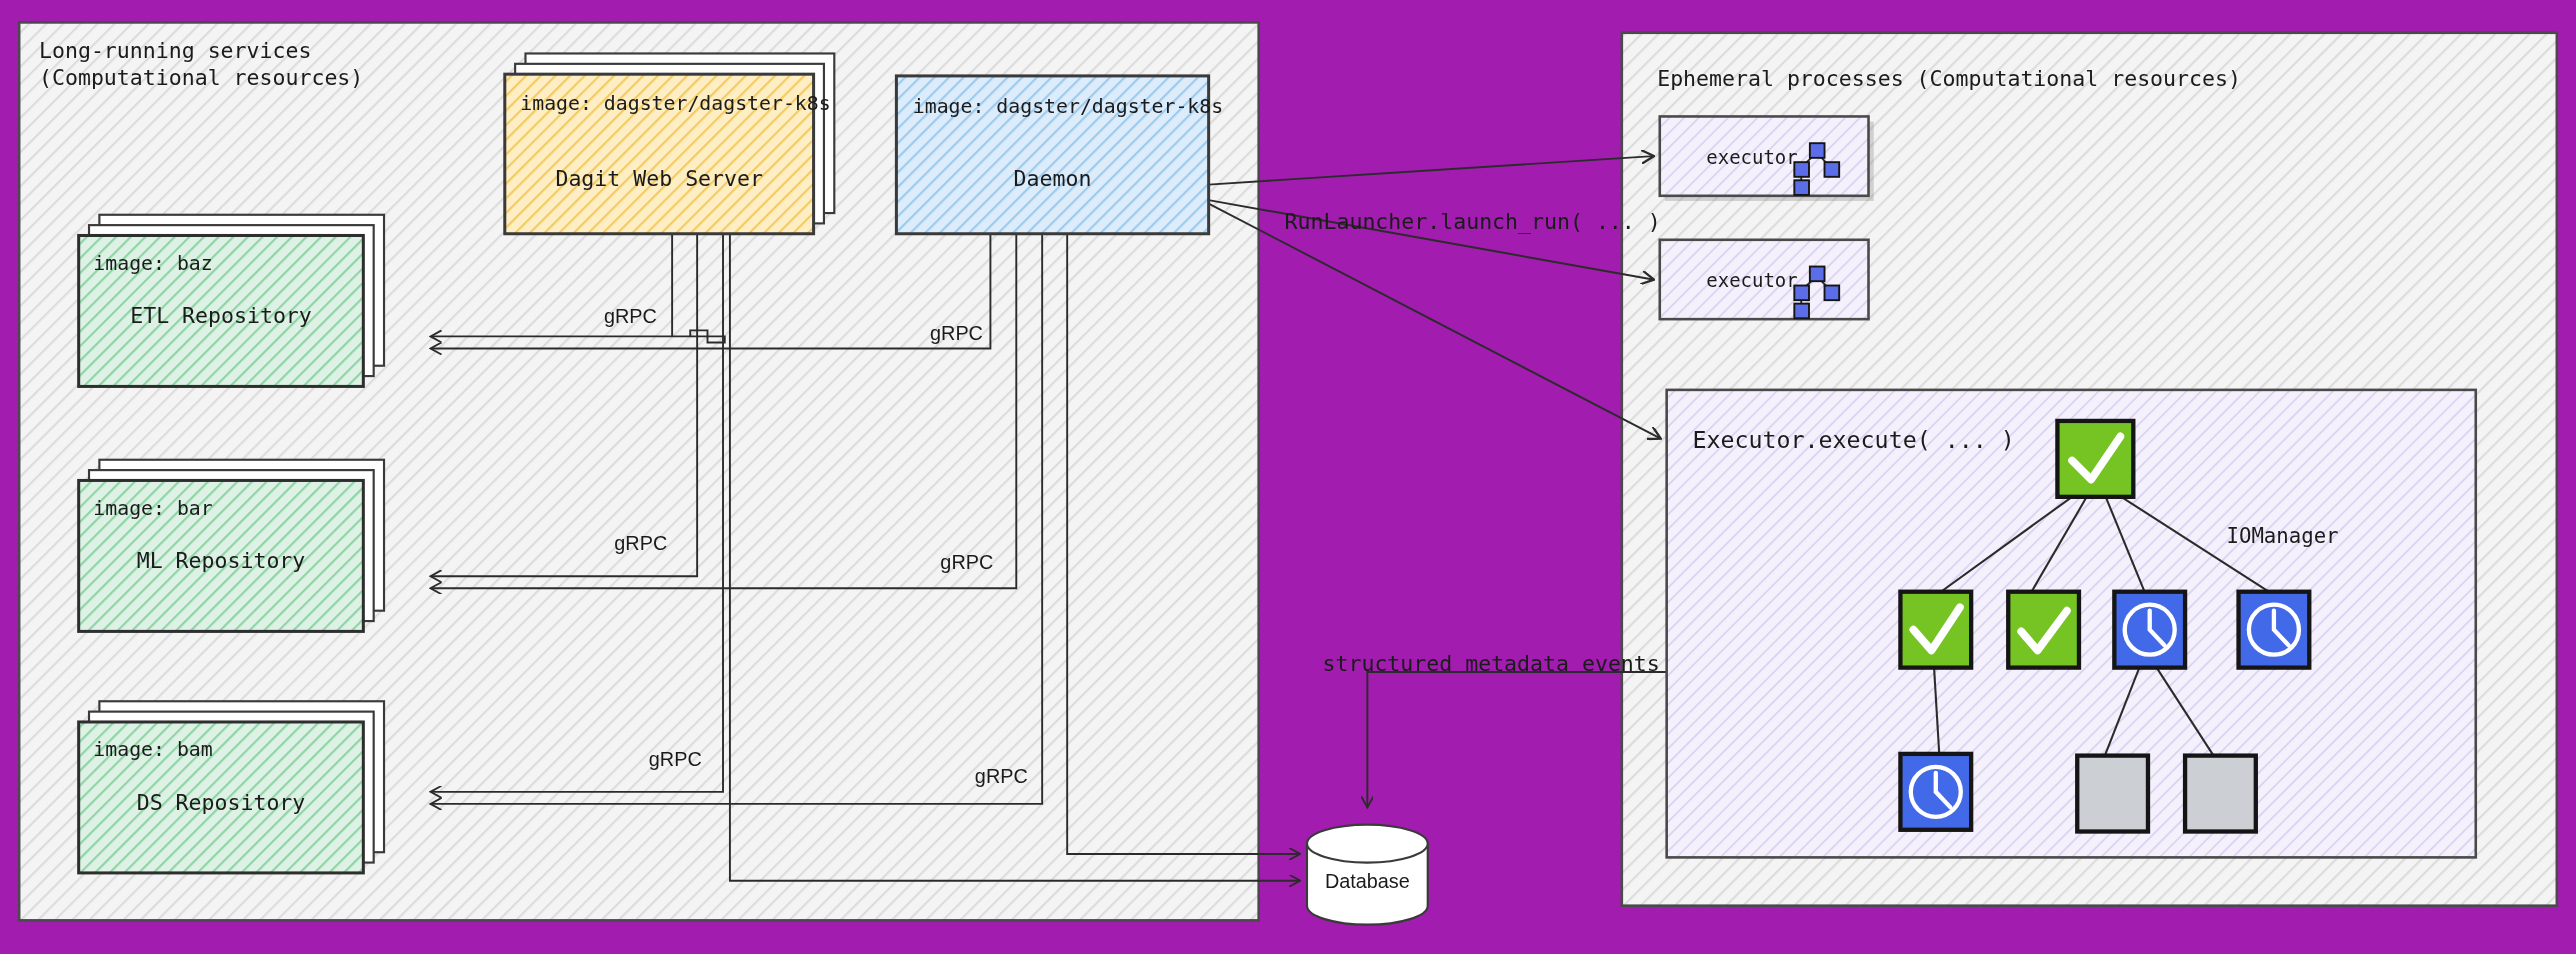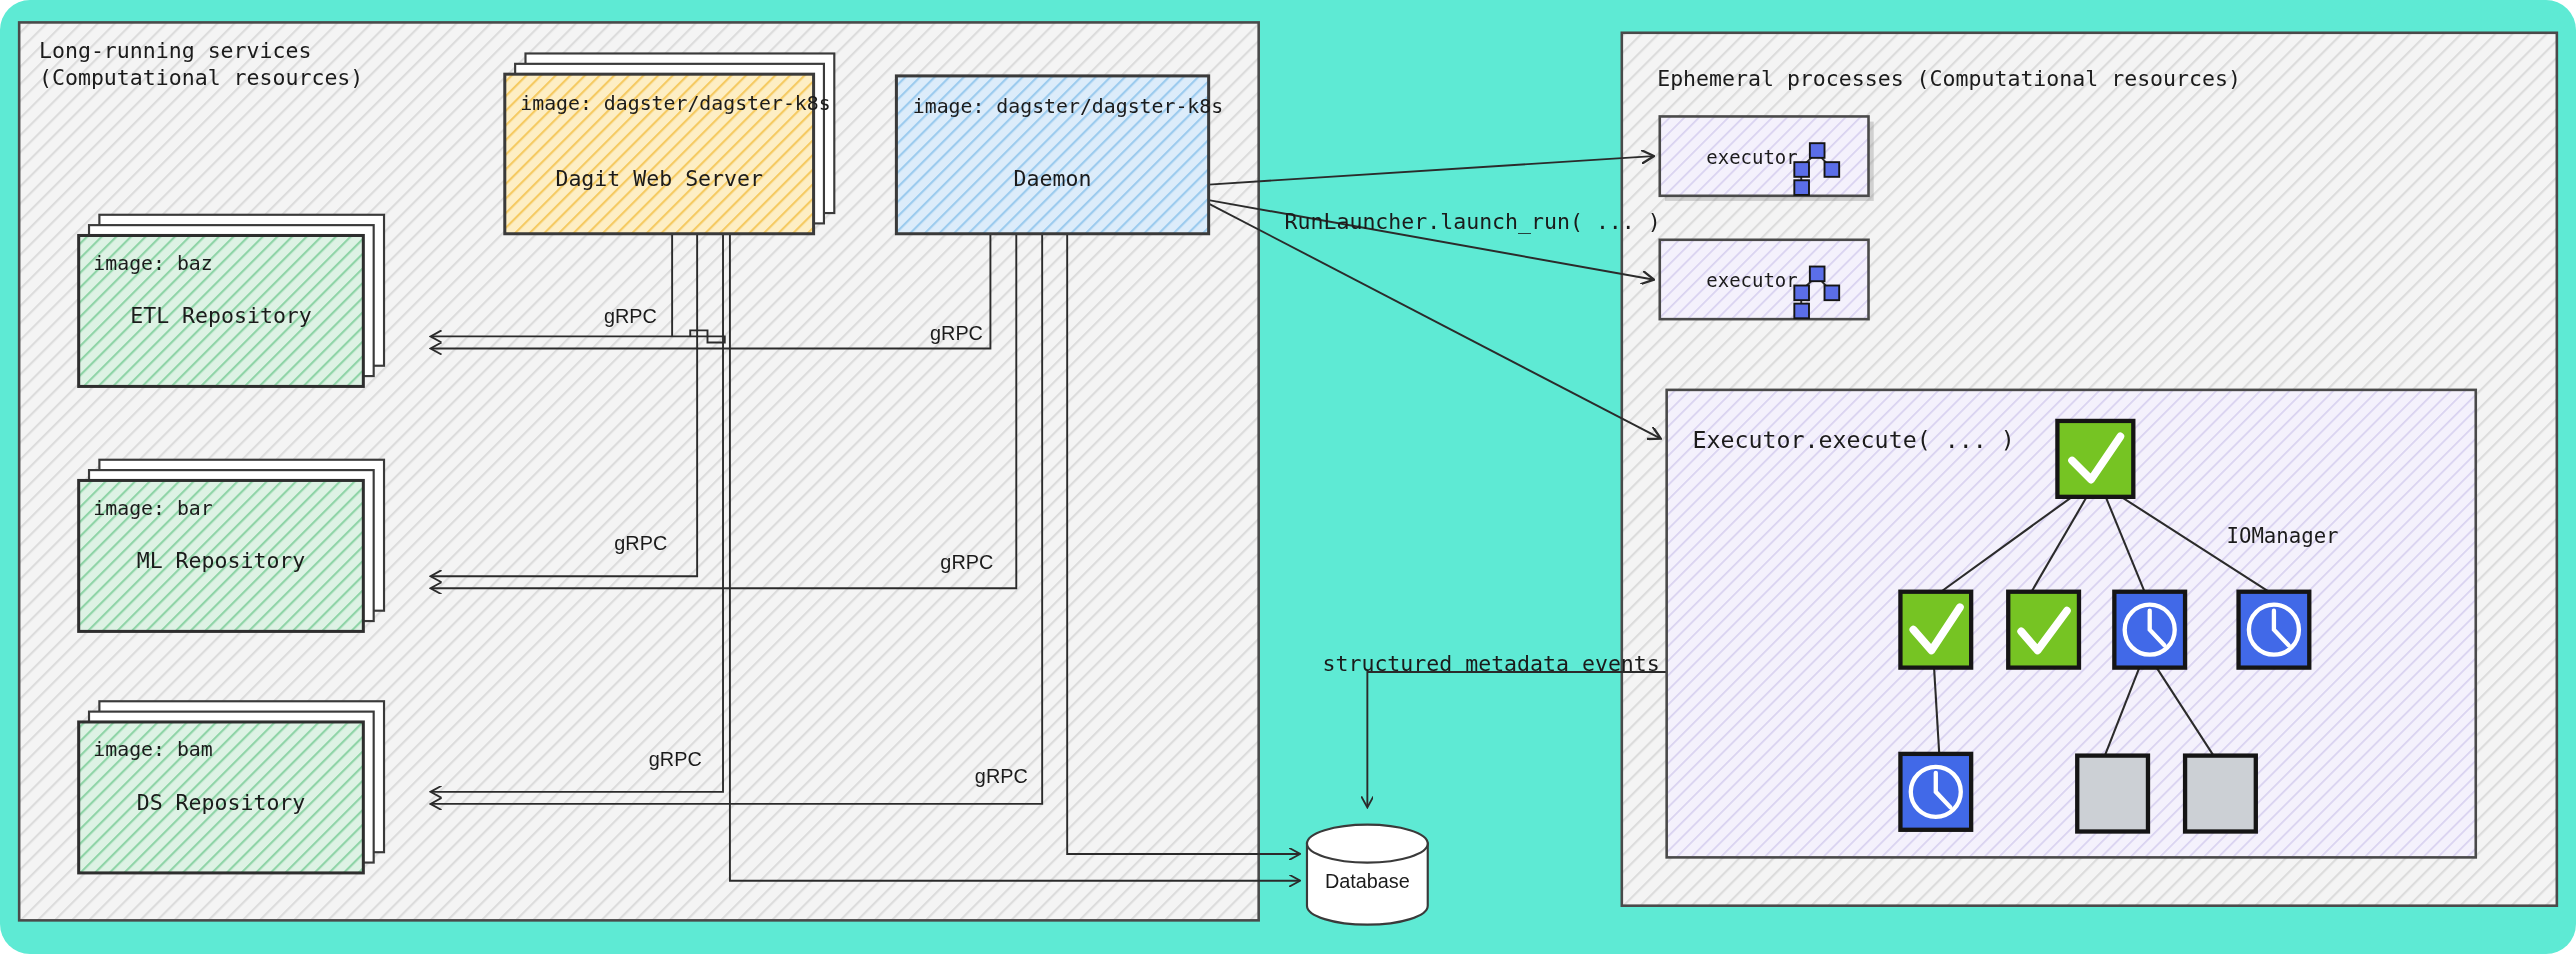--- a/index.html
+++ b/index.html
@@ -8,23 +8,22 @@
     padding: 0;
     background: #ffffff;
   }
   body {
     font-family: "DejaVu Sans Mono", monospace;
   }
   #stage {
     position: relative;
     width: 2576px;
     height: 954px;
-    background: #5eead4;
+    background: #a21caf;
     overflow: hidden;
-    border-radius: 30px;
   }
   svg.layer {
     position: absolute;
     left: 0;
     top: 0;
     width: 2576px;
     height: 954px;
     overflow: visible;
   }
   .mono { font-family: "DejaVu Sans Mono", monospace; }

